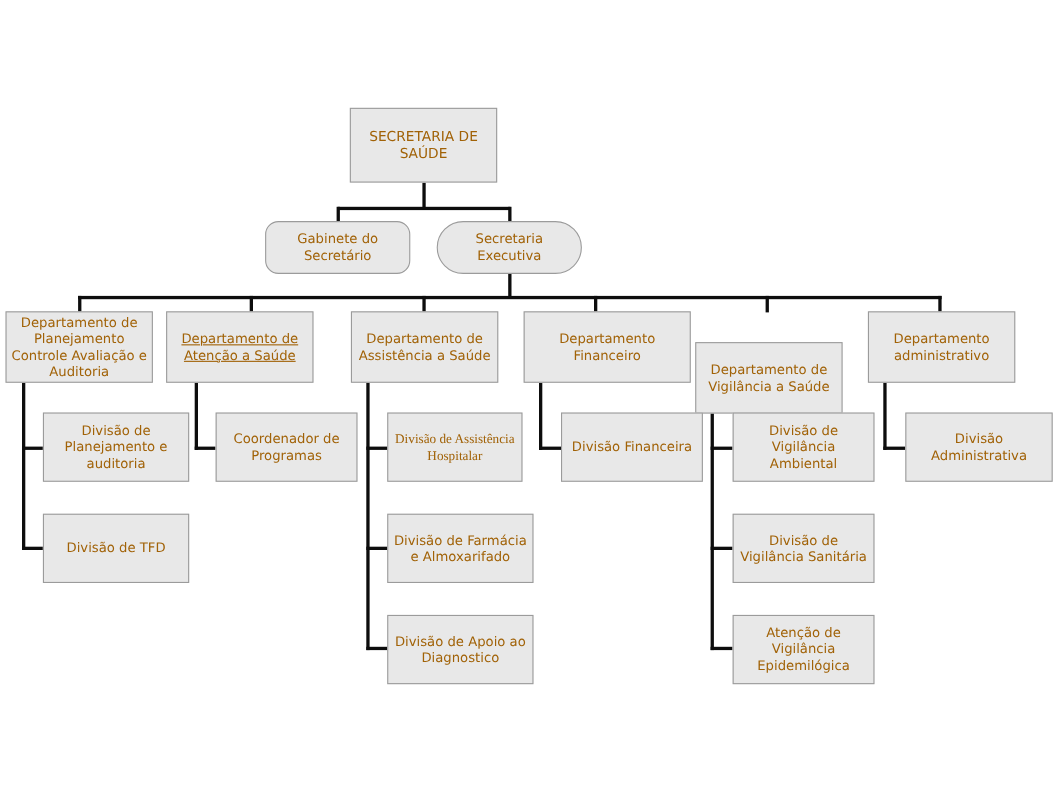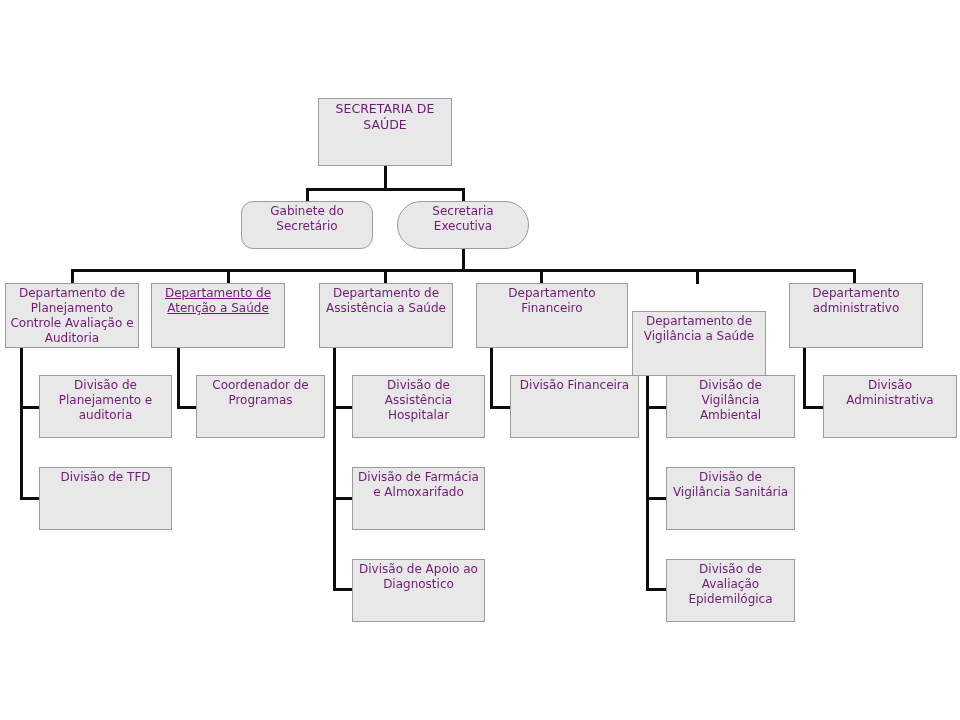--- a/index.html
+++ b/index.html
@@ -20,24 +20,24 @@
     top: 0;
     width: 960px;
     height: 720px;
   }
   .node {
     position: absolute;
     box-sizing: border-box;
     background: #e8e8e8;
     border: 1px solid #9b9b9b;
     display: flex;
-    align-items: flex-start;
+    align-items: center;
     justify-content: center;
     text-align: center;
-    color: #701a75;
+    color: #a16207;
     line-height: 1.25;
     padding: 2px 4px;
   }
   .node .label {
     display: block;
     width: 100%;
   }
   .lvl-root  { font-size: 12.5px; }
   .lvl-two   { font-size: 12px; }
   .lvl-dept  { font-size: 12px; }
@@ -126,41 +126,41 @@
     <span class="label">Divisão de Planejamento e auditoria</span>
   </div>
   <div class="node lvl-div" style="left:39px; top:467px; width:133px; height:63px;">
     <span class="label">Divisão de TFD</span>
   </div>
 
   <div class="node lvl-div" style="left:196px; top:375px; width:129px; height:63px;">
     <span class="label">Coordenador de Programas</span>
   </div>
 
-  <div class="node lvl-div" style="left:352px; top:375px; width:133px; height:63px;">
+  <div class="node lvl-div" style="left:352px; top:375px; width:123px; height:63px;font-family:Liberation Serif, serif;">
     <span class="label">Divisão de Assistência Hospitalar</span>
   </div>
   <div class="node lvl-div" style="left:352px; top:467px; width:133px; height:63px;">
     <span class="label">Divisão de Farmácia e Almoxarifado</span>
   </div>
   <div class="node lvl-div" style="left:352px; top:559px; width:133px; height:63px;">
     <span class="label">Divisão de Apoio ao Diagnostico</span>
   </div>
 
   <div class="node lvl-div" style="left:510px; top:375px; width:129px; height:63px;">
     <span class="label">Divisão Financeira</span>
   </div>
 
   <div class="node lvl-div" style="left:666px; top:375px; width:129px; height:63px;">
     <span class="label">Divisão de Vigilância Ambiental</span>
   </div>
   <div class="node lvl-div" style="left:666px; top:467px; width:129px; height:63px;">
     <span class="label">Divisão de Vigilância Sanitária</span>
   </div>
   <div class="node lvl-div" style="left:666px; top:559px; width:129px; height:63px;">
-    <span class="label">Divisão de Avaliação Epidemilógica</span>
+    <span class="label">Atenção de Vigilância Epidemilógica</span>
   </div>
 
   <div class="node lvl-div" style="left:823px; top:375px; width:134px; height:63px;">
     <span class="label">Divisão Administrativa</span>
   </div>
 
 </div>
 
 </body></html>

